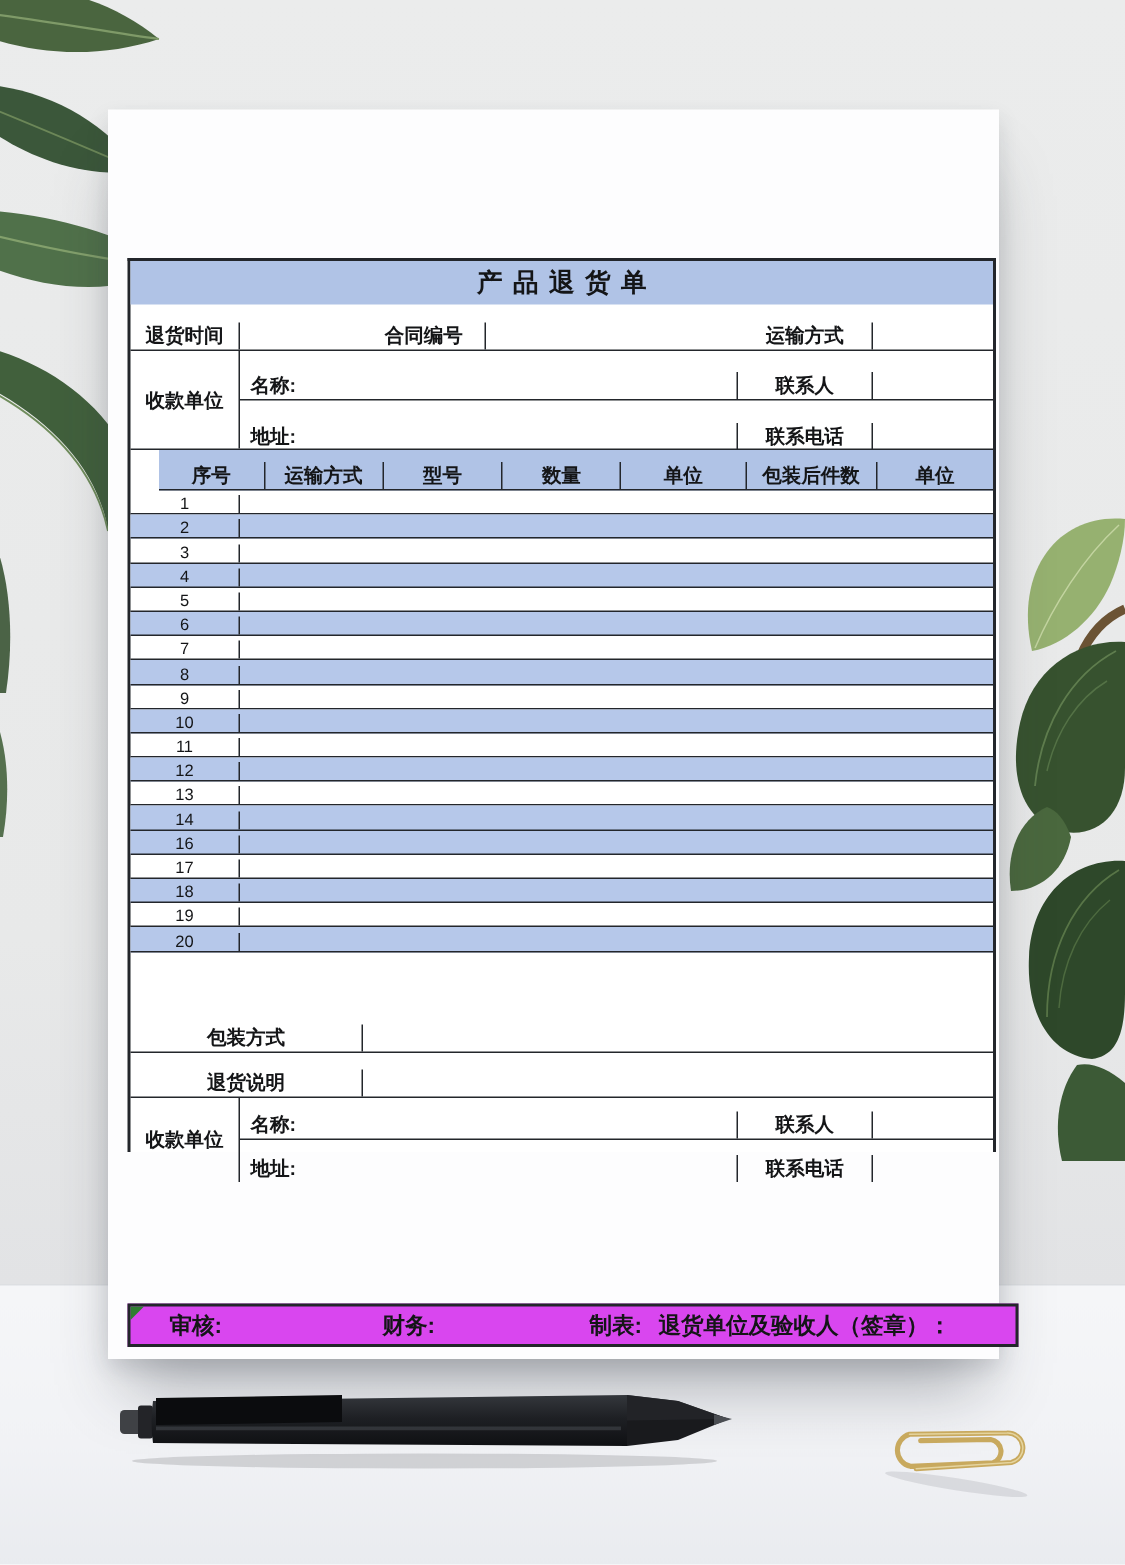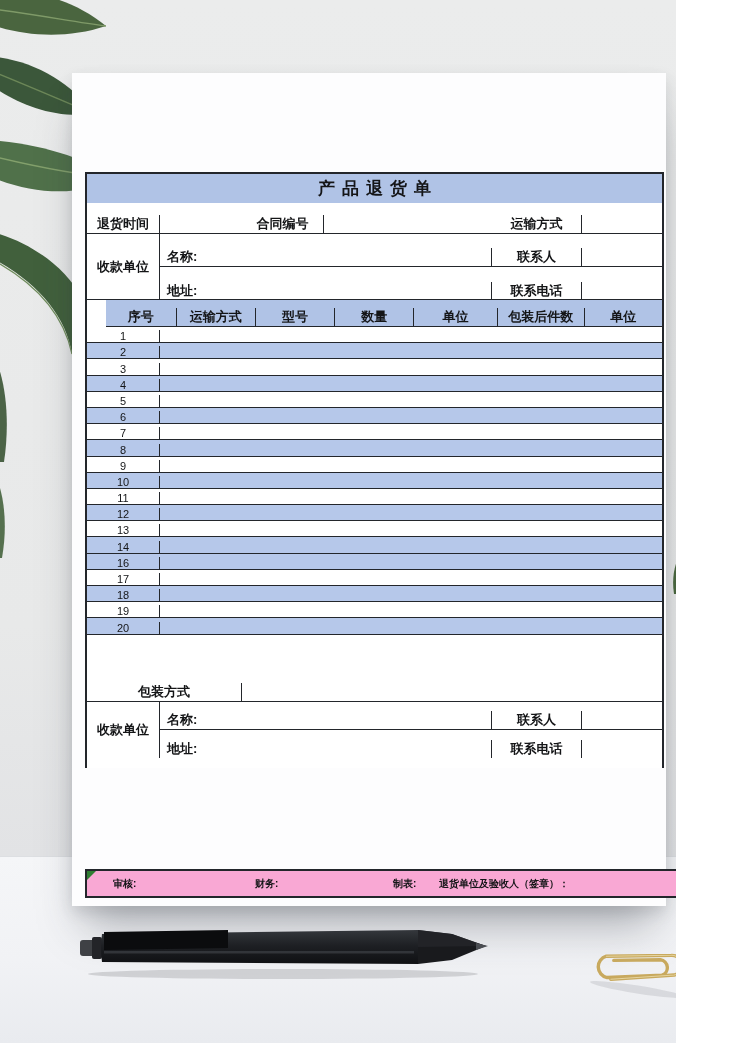--- a/index.html
+++ b/index.html
@@ -3,21 +3,21 @@
 <meta charset="utf-8">
 <style>
   :root{
     --accent-blue:#b0c3e6;
     --alt-row-blue:#b6c8ea;
     --bd:#23262b;
     --triangle-green:#2f7d32;
   }
   *{margin:0;padding:0;box-sizing:border-box;}
   body{font-family:"Liberation Sans", sans-serif;color:#141517;}
-  .scene{position:relative;width:676px;height:1043px;overflow:hidden;background:#e9eaea;}
+  .scene{position:relative;width:750px;height:1043px;overflow:hidden;background:#e9eaea;}
   .wall{position:absolute;left:0;top:0;width:750px;height:1043px;
         background:linear-gradient(180deg,#ebecec 0%,#e8e9e9 60%,#e2e3e5 82%);}
   .desk{position:absolute;left:0;top:856px;width:750px;height:187px;
         background:linear-gradient(180deg,#f5f6f8 0%,#f1f2f5 55%,#e9ebef 100%);
         border-top:1px solid rgba(0,0,0,0.05);}
   .paper{position:absolute;left:72px;top:73px;width:594px;height:833px;background:#fdfdfe;
          box-shadow:0 30px 42px -12px rgba(50,55,65,.38), 0 6px 14px rgba(50,55,65,.14);}
   svg.decor{position:absolute;display:block;}
 
   
@@ -41,21 +41,21 @@
   .r-note{height:30px;}
   .duo{display:flex;border-bottom:1px solid var(--bd);}
   .duo-label{width:73px;border-right:1px solid var(--bd);display:flex;align-items:center;justify-content:center;font-weight:600;}
   .duo-right{flex:1;}
   .duo-right .tr:last-child{border-bottom:none;}
   .duo.h66{height:66px}.duo.h66 .tr{height:33px}
   .duo.h56{height:56px}.duo.h56 .tr{height:28px}
   .duo.no-bb{border-bottom:none;}
 
   .footer-row{position:absolute;left:-2px;top:695px;width:594px;height:29px;
-              border:2px solid var(--bd);background:#f9a8d4;font-size:10px;font-weight:600;}
+              border:2px solid var(--bd);background:#d946ef;font-size:15px;font-weight:600;}
   .footer-row span{position:absolute;top:50%;transform:translateY(-50%);}
   .f-audit{left:26px}.f-finance{left:168px}.f-tab{left:306px}.f-sign{left:352px}
   .green-corner{position:absolute;left:0;top:0;width:0;height:0;
                 border-top:9px solid var(--triangle-green);border-right:9px solid transparent;}
 </style>
 <title>产品退货单</title></head>
 <body>
 
 <div class="scene">
   <div class="wall"></div>
@@ -300,20 +300,24 @@
             <div class="td c6"></div>
             <div class="td c7"></div>
           </div>
         </div>
 
       <div class="tr r-pack">
         <div class="td c12 lbl">包装方式</div>
         <div class="td rest"></div>
       </div>
 
+      <div class="tr r-note">
+        <div class="td c12 lbl">退货说明</div>
+        <div class="td rest"></div>
+      </div>
 
       <div class="duo h56 no-bb">
         <div class="duo-label">收款单位</div>
         <div class="duo-right">
           <div class="tr">
             <div class="td c2345 left lbl">名称:</div>
             <div class="td c6 lbl">联系人</div>
             <div class="td c7"></div>
           </div>
           <div class="tr">

